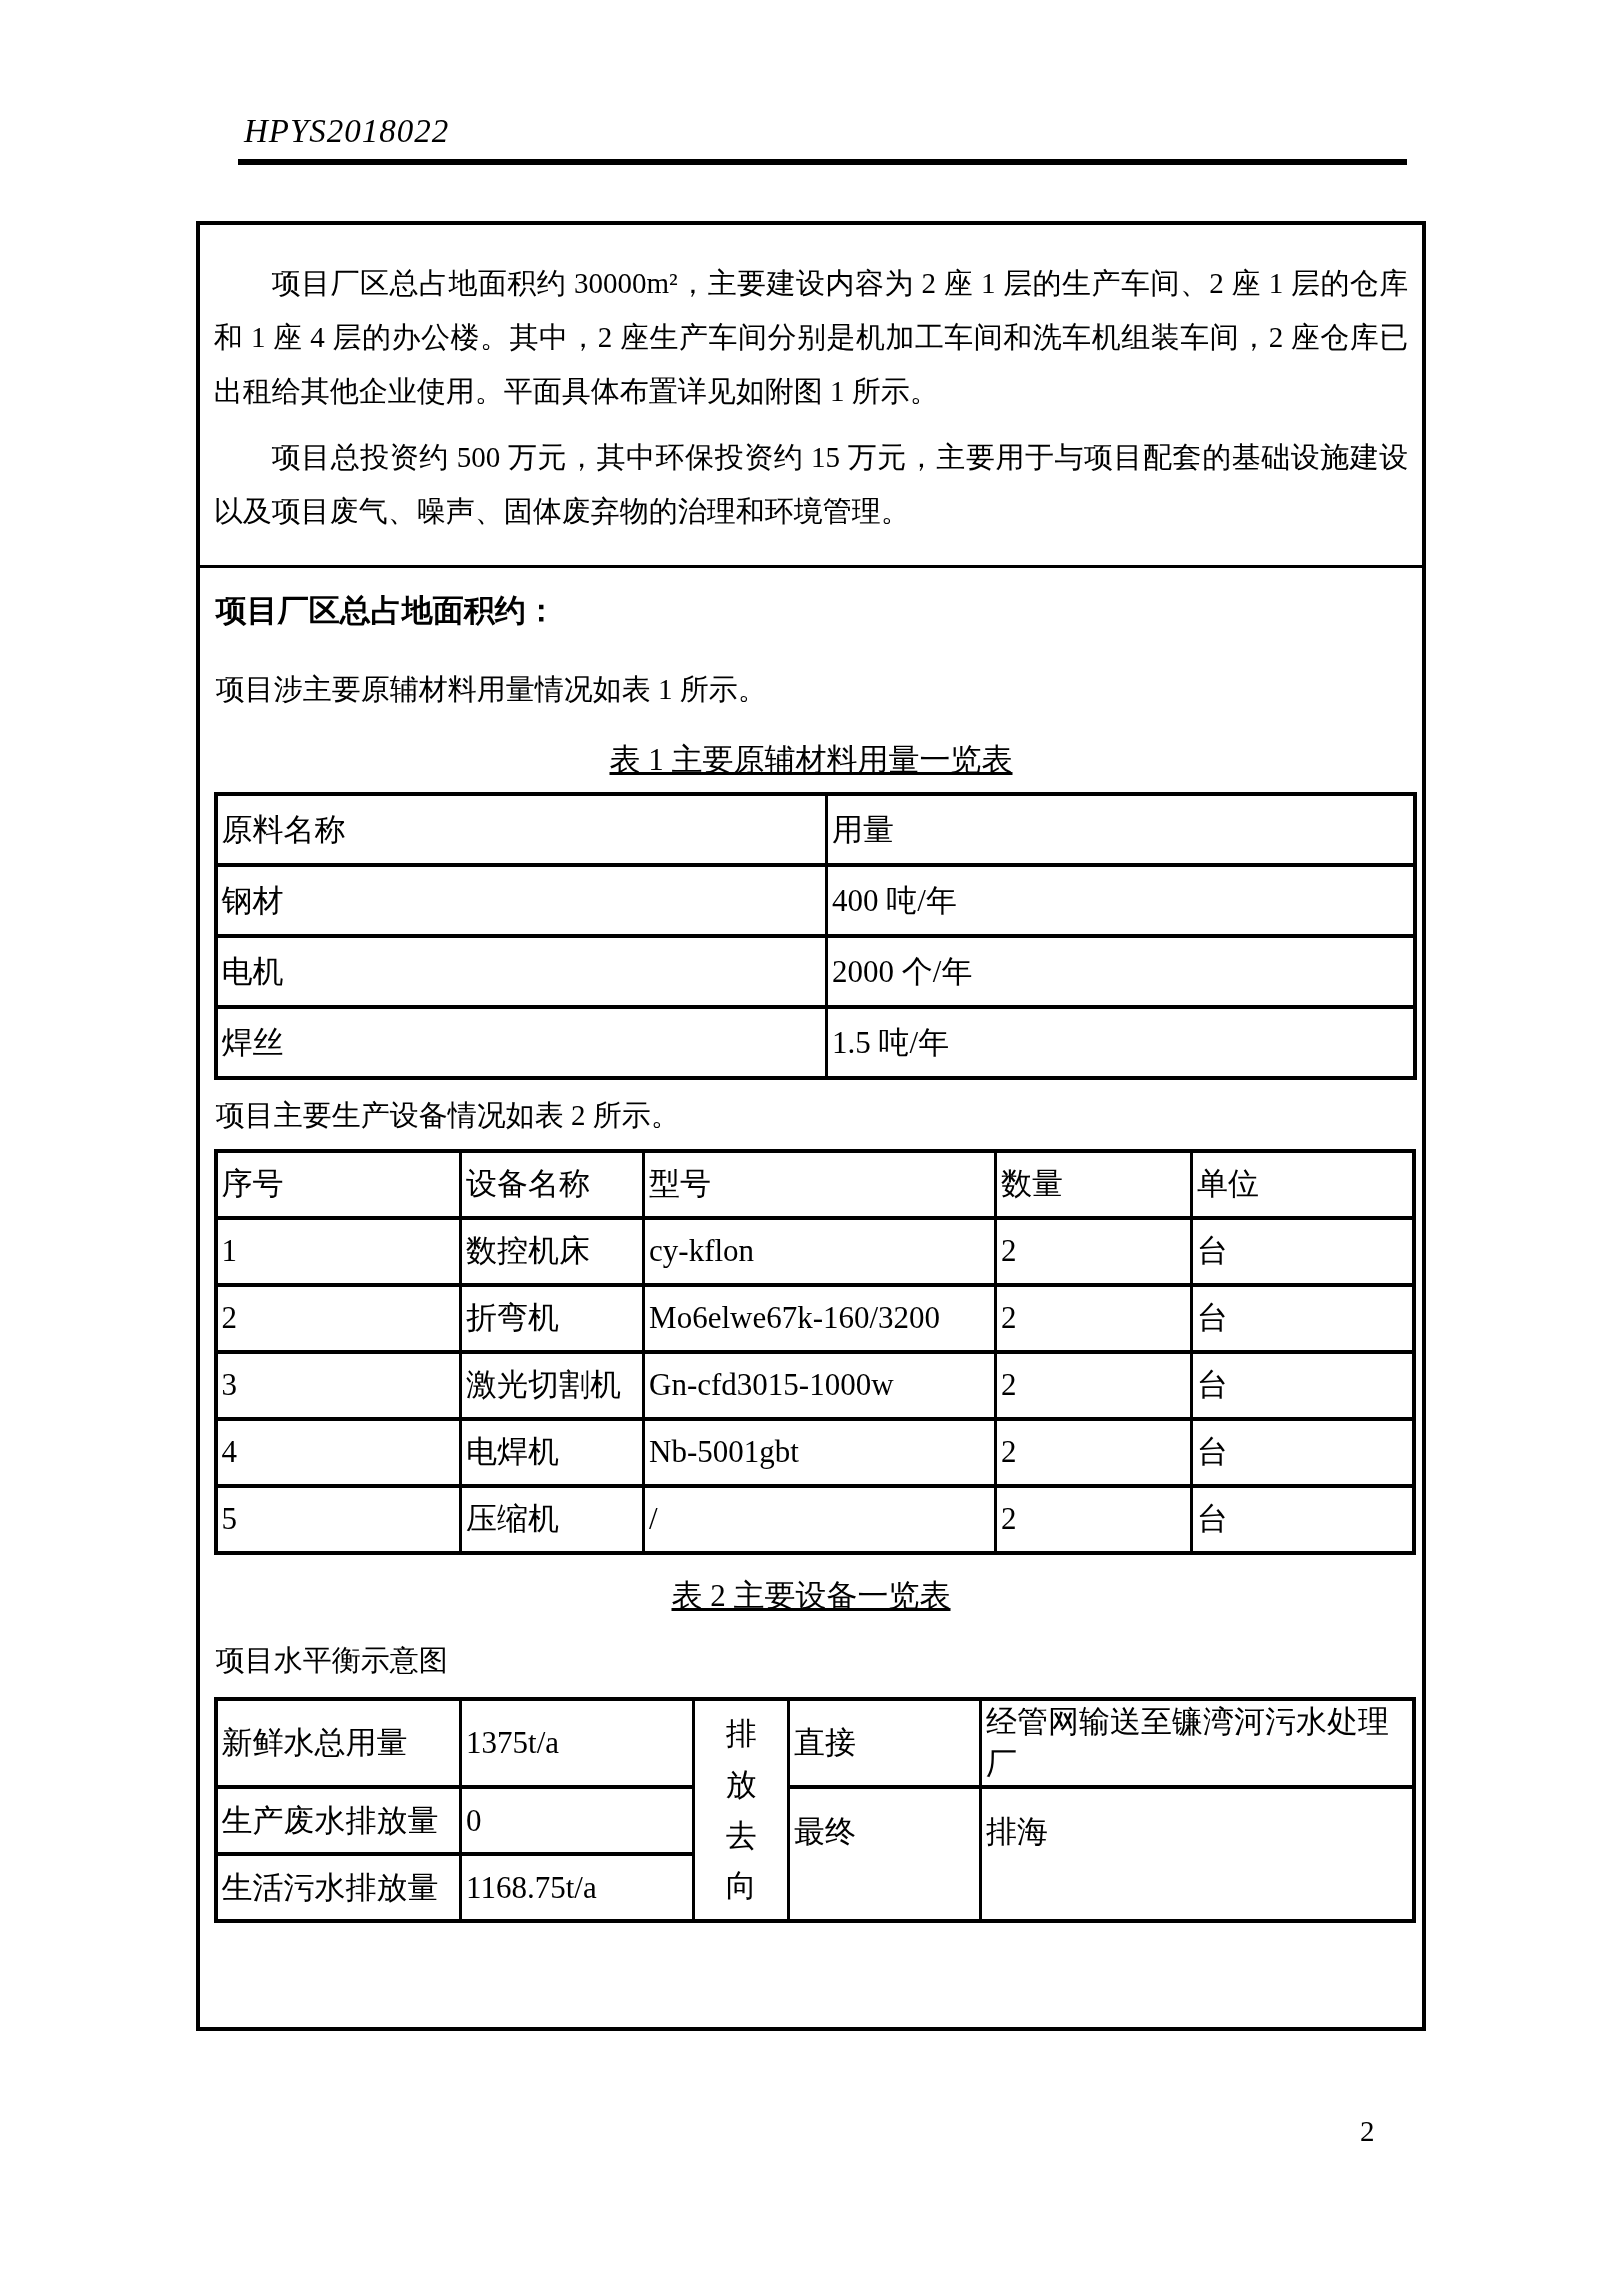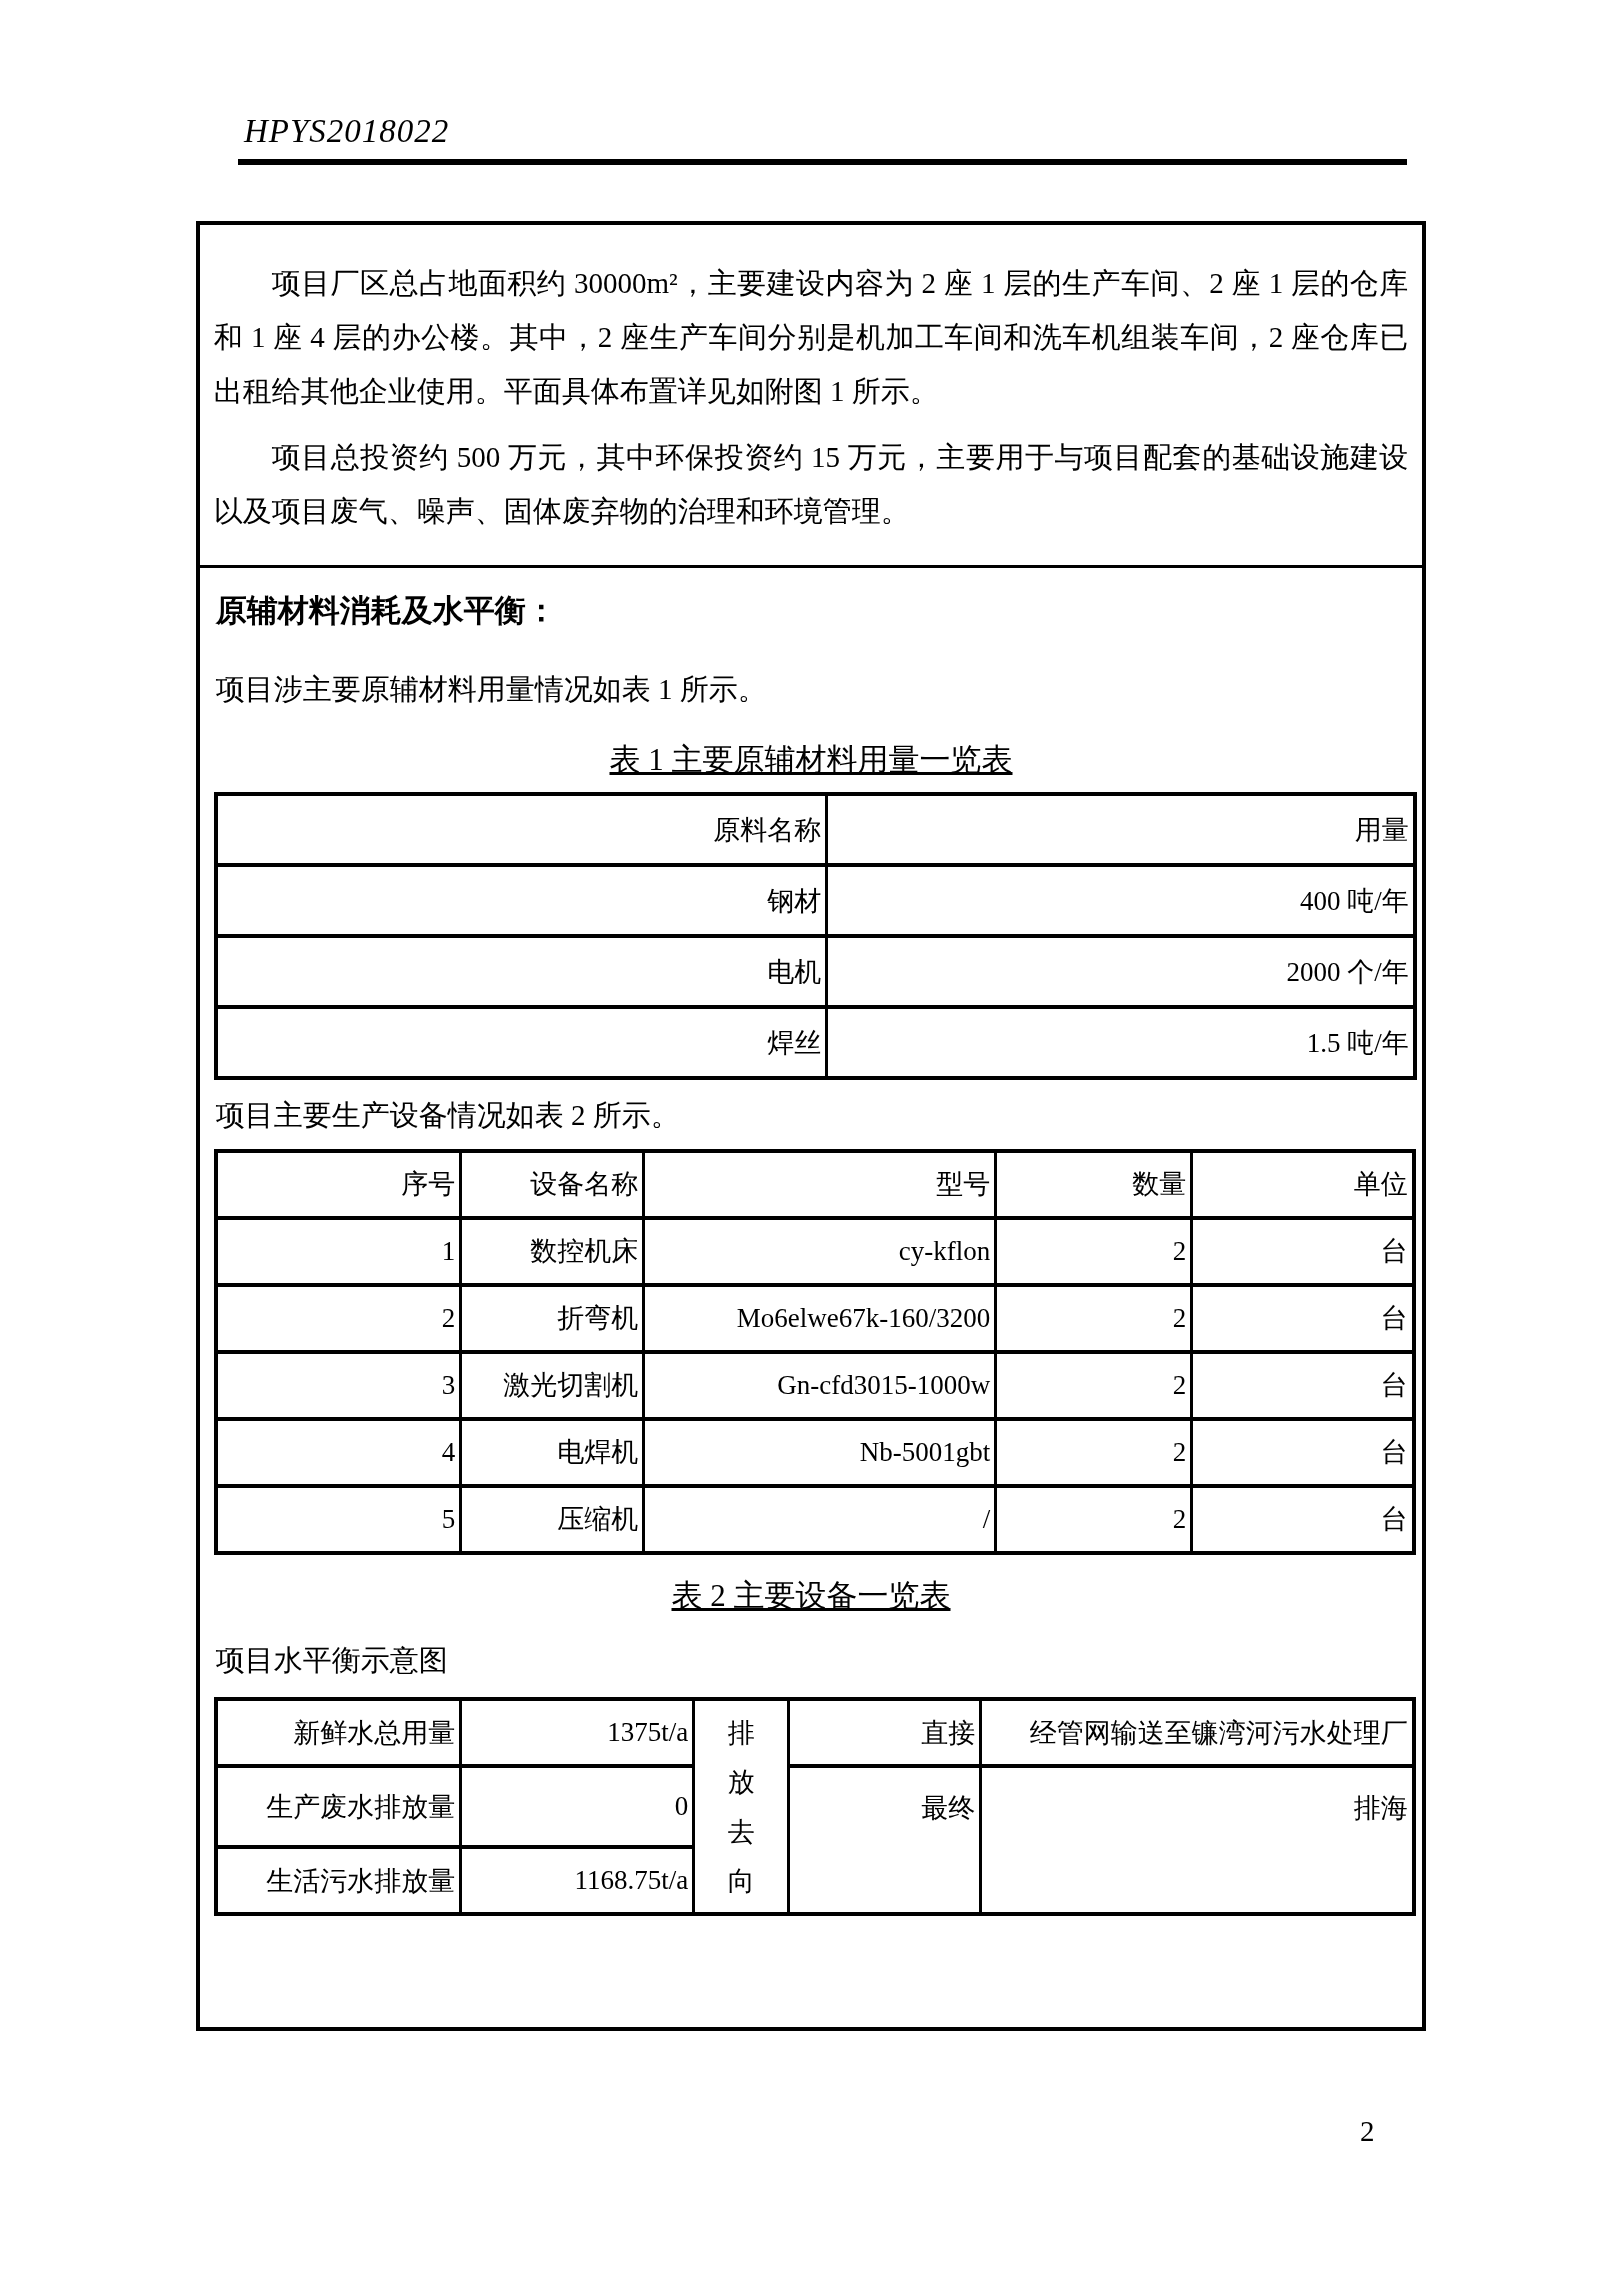--- a/index.html
+++ b/index.html
@@ -55,23 +55,23 @@
   }
   .caption.c2{margin-top:21.6px;}
   table{
     border-collapse:collapse;
     table-layout:fixed;
     margin:13.7px auto 0 auto;
     border:4.9px solid #000;
   }
   td{
     border:3.9px solid #000;
-    text-align:right;
+    text-align:left;
     vertical-align:middle;
-    font-size:27px;
+    font-size:31px;
     padding:0 3.9px;
     overflow:hidden;
     box-sizing:border-box;
   }
   .t1{width:1199px;}
   .t1 td{height:71px;border-top-width:4.9px;border-bottom-width:4.9px;}
   .t2{width:1199px;}
   .t2 td{height:67px;border-top-width:4.9px;border-bottom-width:4.9px;}
   .t3{width:1199px;margin-top:17.6px;}
   .t3 td{height:67px;border-top-width:4.9px;border-bottom-width:4.9px;}
@@ -96,21 +96,21 @@
   <div class="header-rule"></div>
 
   <div class="outer-box">
 
     <div class="section1">
       <p class="para">项目厂区总占地面积约 30000m²，主要建设内容为 2 座 1 层的生产车间、2 座 1 层的仓库和 1 座 4 层的办公楼。其中，2 座生产车间分别是机加工车间和洗车机组装车间，2 座仓库已出租给其他企业使用。平面具体布置详见如附图 1 所示。</p>
       <p class="para">项目总投资约 500 万元，其中环保投资约 15 万元，主要用于与项目配套的基础设施建设以及项目废气、噪声、固体废弃物的治理和环境管理。</p>
     </div>
 
     <div class="section2">
-      <div class="sec-title">原辅材料消耗及水平衡：</div>
+      <div class="sec-title">项目厂区总占地面积约：</div>
 
       <div class="intro">项目涉主要原辅材料用量情况如表 1 所示。</div>
 
       <div class="caption">表 1  主要原辅材料用量一览表</div>
 
       <table class="t1">
         <colgroup>
             <col style="width:611px">
             <col style="width:588px">
           </colgroup>

